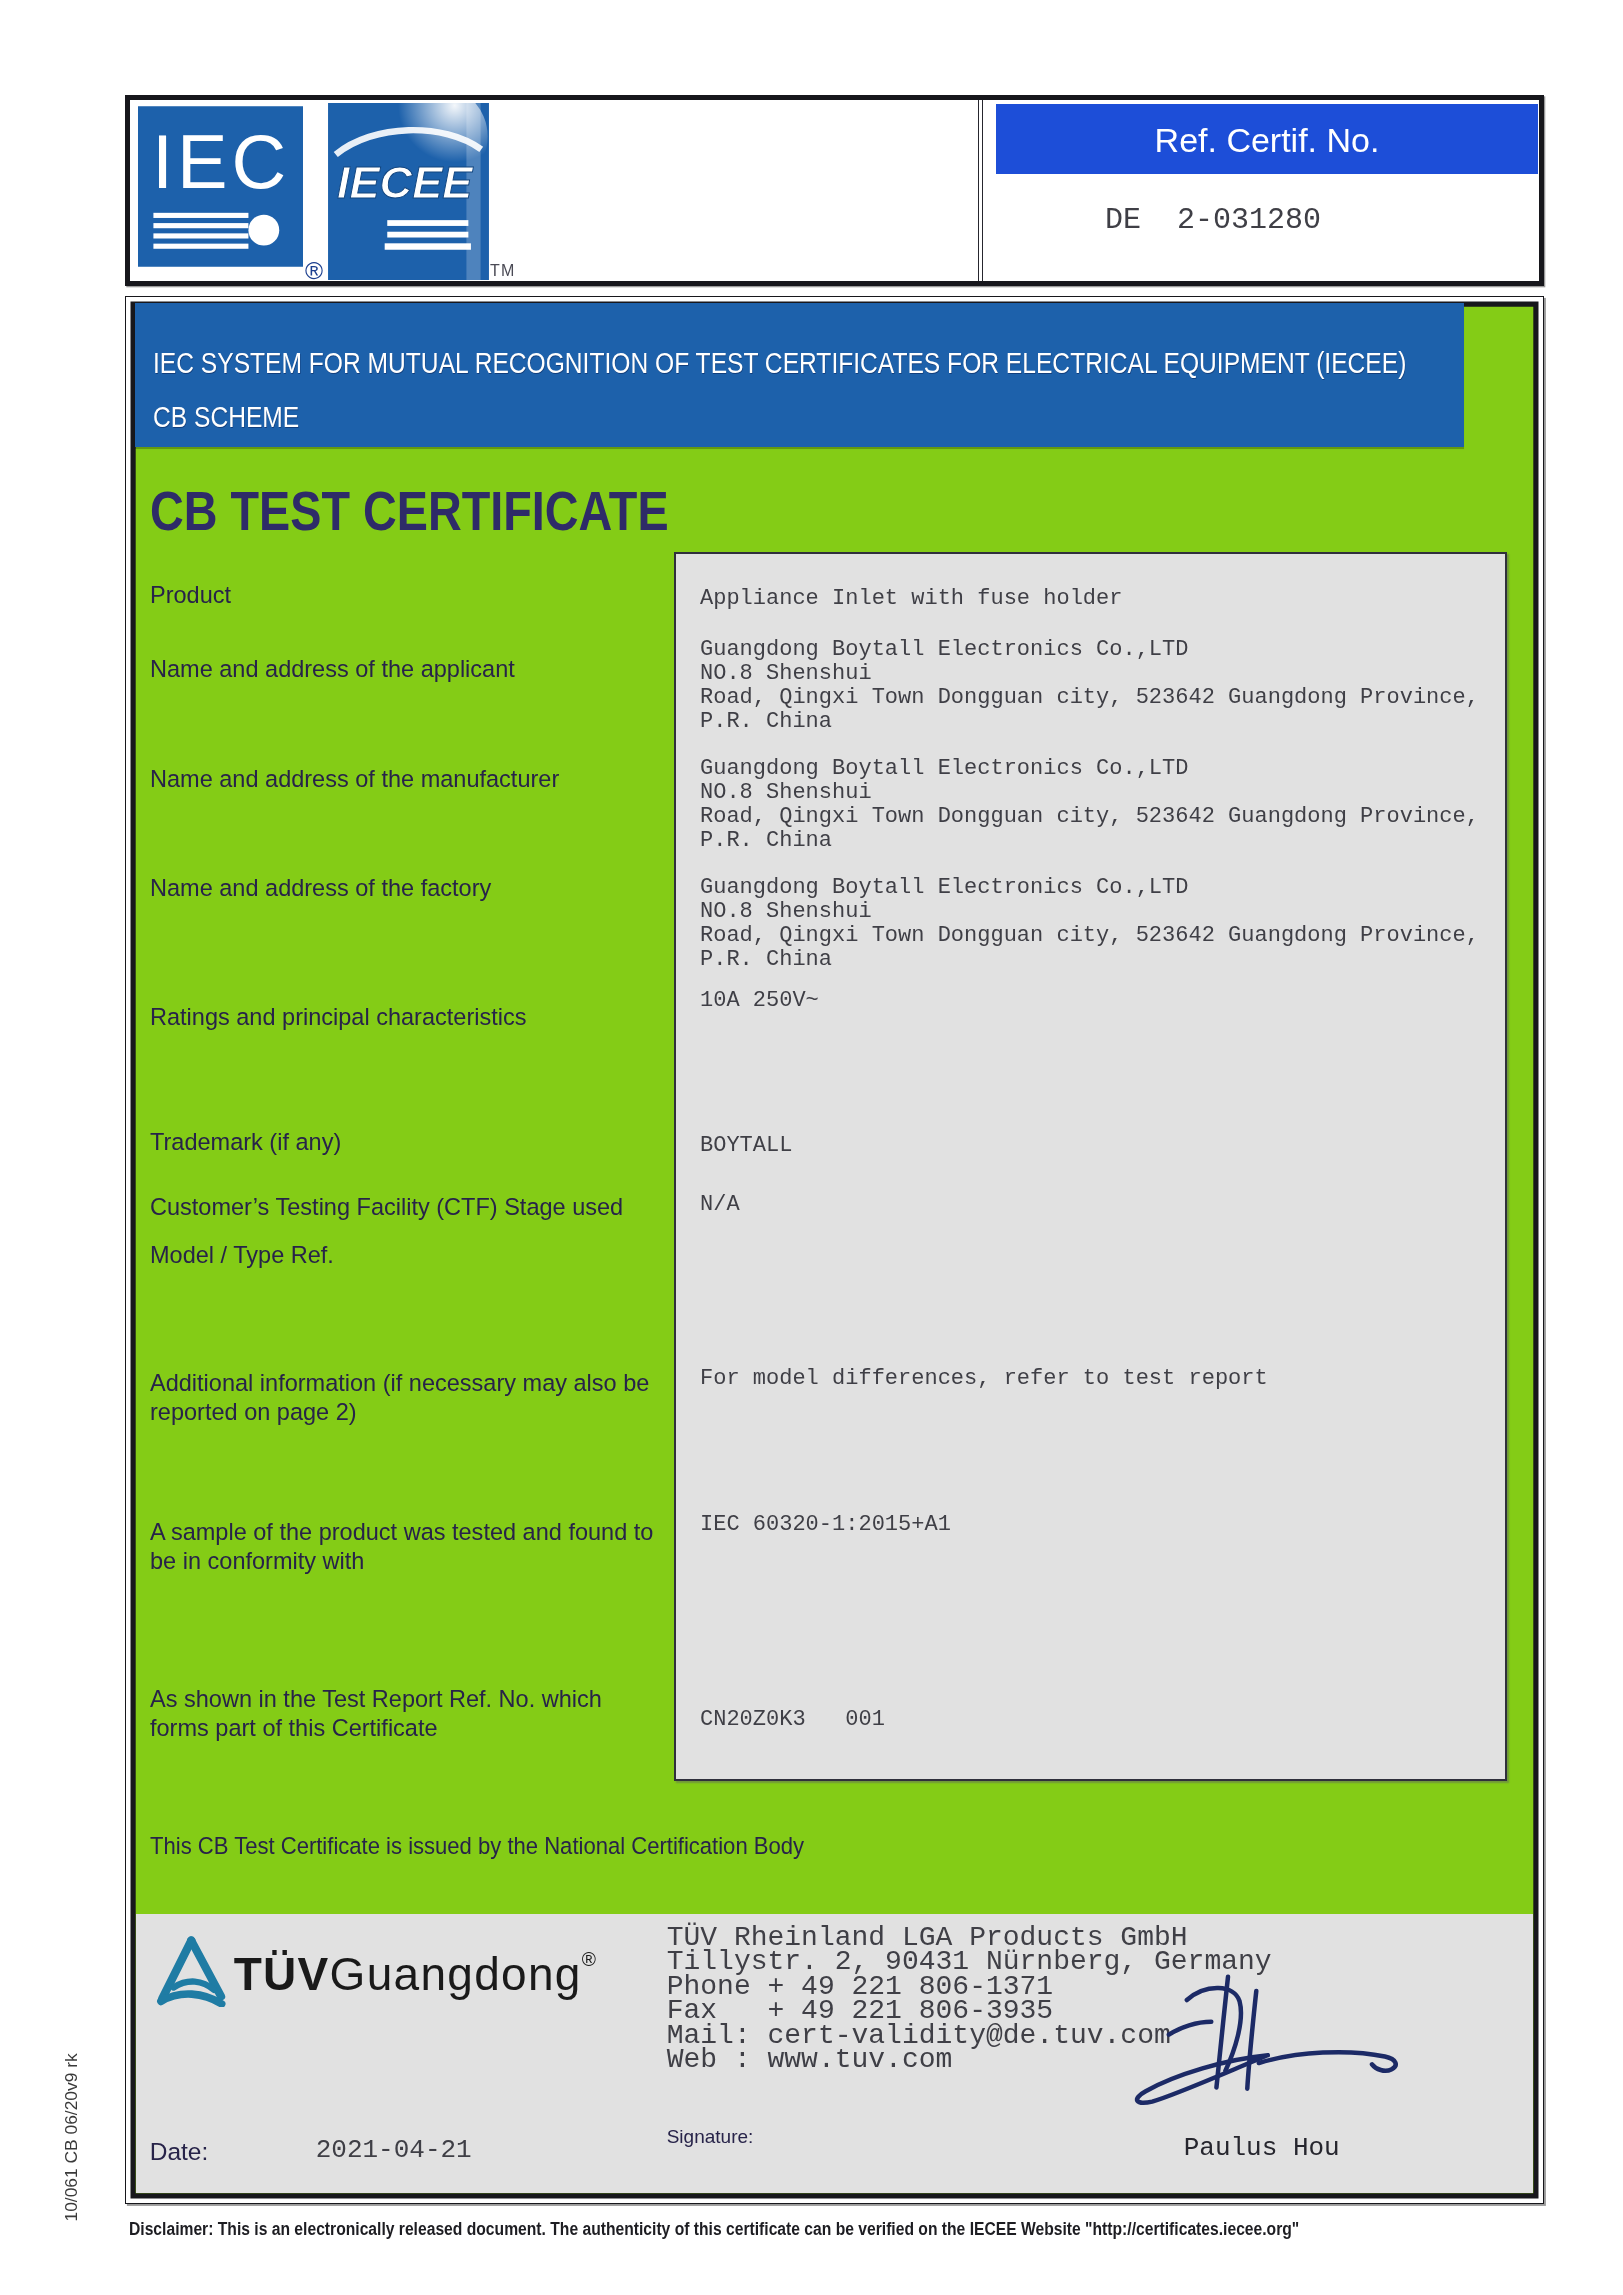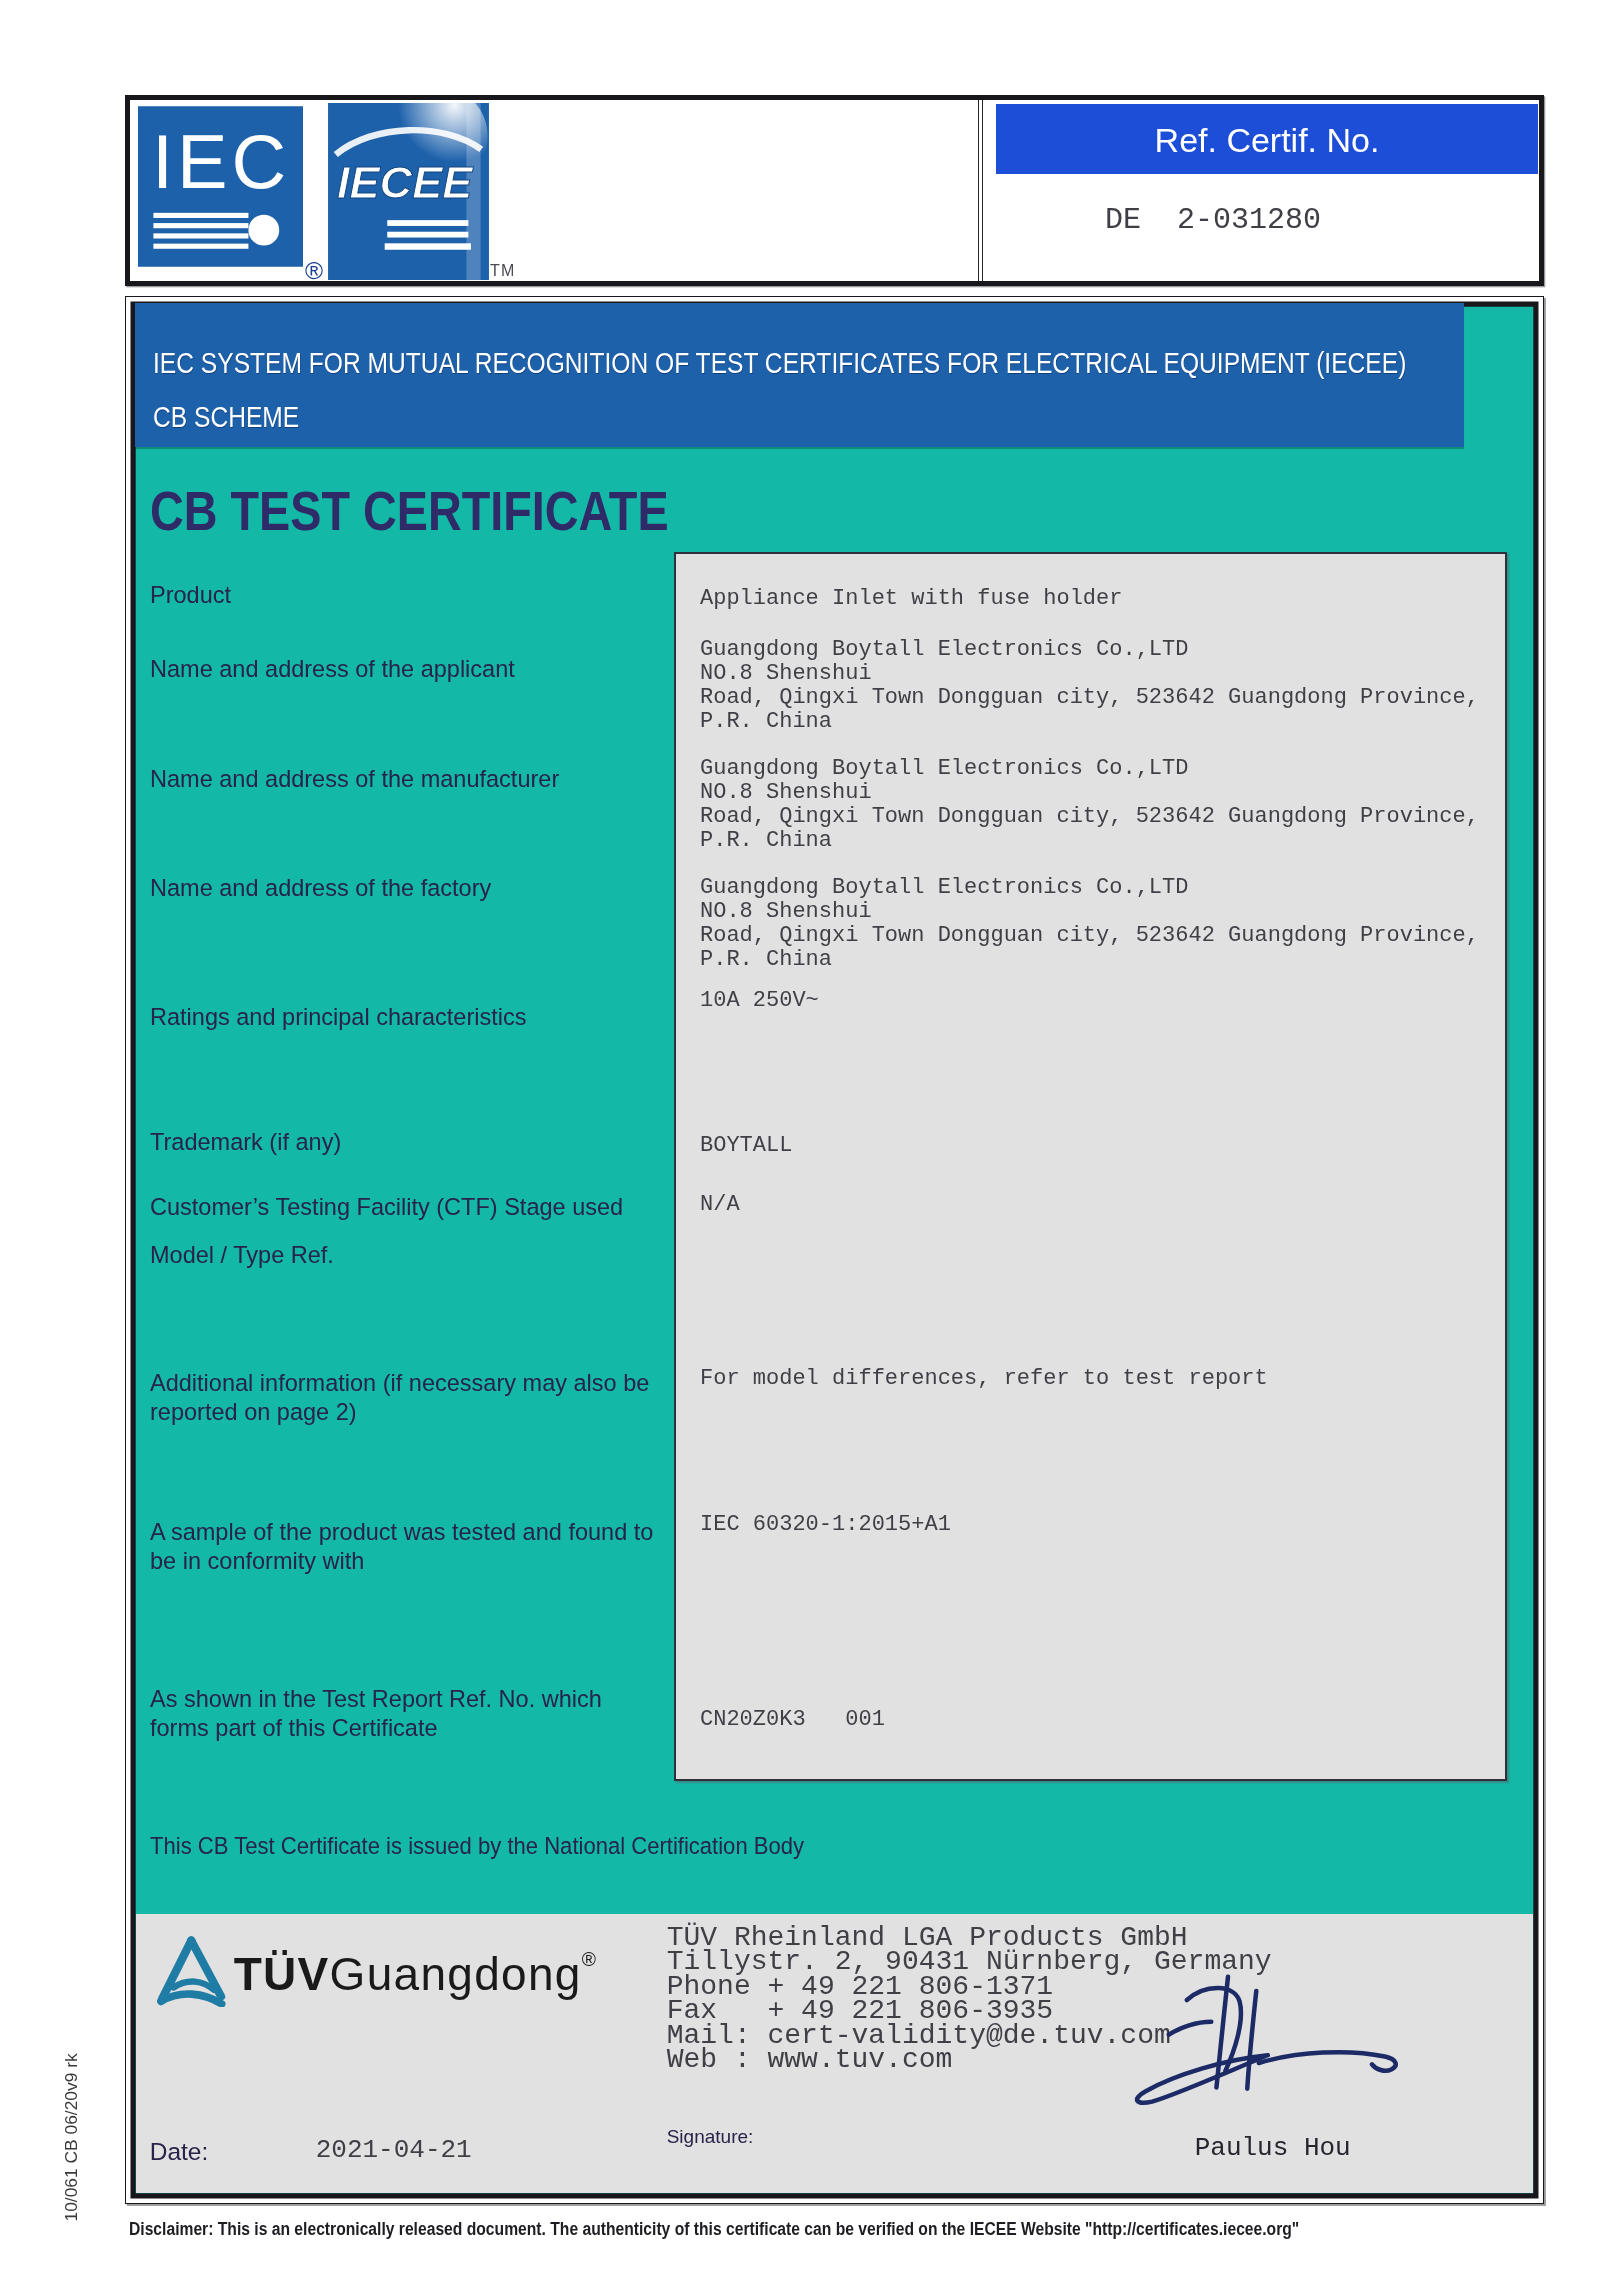--- a/index.html
+++ b/index.html
@@ -16,21 +16,21 @@
   .tm-mark{position:absolute;left:360px;top:162px;font-size:16px;color:#4a4a55;letter-spacing:1.3px;}
   .header-divider{position:absolute;left:848px;top:0;bottom:0;width:2.6px;
                   border-left:1.3px solid #26262e;border-right:1.3px solid #26262e;}
   .ref-bar{position:absolute;left:866px;top:3.9px;width:542px;height:70px;background:#1d4ed8;
            color:#fff;font-size:34px;text-align:center;line-height:73px;}
   .ref-value{position:absolute;left:975px;top:103px;font-size:30px;
              font-family:"Liberation Mono","DejaVu Sans Mono",monospace;color:#3f3f46;white-space:pre;}
 
   
   .main-box{position:absolute;left:125px;top:296px;width:1419px;height:1908px;
-            border:1.9px solid #17171c;box-sizing:border-box;background:#14b8a6;
+            border:1.9px solid #17171c;box-sizing:border-box;background:#84cc16;
             box-shadow:inset 0 0 0 4.5px #ffffff, inset 0 0 0 9.7px #17171c, 1.9px 1.9px 0 #9a9a9a;}
   .banner{position:absolute;left:9px;top:6.4px;width:1329px;height:144px;background:#1d61ab;
           box-shadow:0 1.9px 0.6px rgba(0,0,0,.25);}
   .banner-text{position:absolute;left:18px;top:33px;width:1532px;color:#ffffff;
                font-size:30px;line-height:54px;transform:scaleX(.82);transform-origin:0 0;
                text-shadow:0.6px 1.3px 0.6px rgba(0,0,40,.35);}
   .title{position:absolute;left:24px;top:182px;margin:0;font-size:55px;font-weight:bold;
          color:#2e2b68;transform:scaleX(.85);transform-origin:0 0;white-space:nowrap;}
   .values-panel{position:absolute;left:548px;top:255px;width:833px;height:1229px;
                 background:#e1e1e1;border:2.6px solid #30303c;box-sizing:border-box;
@@ -47,21 +47,21 @@
   .ncb-panel{position:absolute;left:9.7px;right:9.7px;top:1617px;bottom:9.7px;background:#e1e1e1;}
   .tuv-triangle{position:absolute;left:16px;top:20.6px;width:76px;height:72px;}
   .tuv-wordmark{position:absolute;left:98px;top:33px;font-size:46px;color:#1a1a1a;
                 letter-spacing:1.3px;white-space:nowrap;}
   .tuv-wordmark b{font-weight:bold;}
   .tuv-wordmark sup{font-size:19.3px;vertical-align:24.5px;}
   .contact{position:absolute;left:531px;top:11.6px;font-size:28px;line-height:24.5px;
            font-family:"Liberation Mono","DejaVu Sans Mono",monospace;color:#3f3f46;white-space:pre;}
   .signature-script{position:absolute;left:994px;top:59px;width:277px;height:135px;}
   .signatory{position:absolute;left:1048px;top:219px;font-size:26px;
-             font-family:"Liberation Mono","DejaVu Sans Mono",monospace;color:#26262e;margin-left:11px;}
+             font-family:"Liberation Mono","DejaVu Sans Mono",monospace;color:#26262e;}
   .date-label{position:absolute;left:14px;top:224px;font-size:24.5px;color:#272349;}
   .date-value{position:absolute;left:180px;top:221px;font-size:26px;
               font-family:"Liberation Mono","DejaVu Sans Mono",monospace;color:#3f3f46;}
   .sig-label{position:absolute;left:531px;top:212px;font-size:19px;color:#272349;}
 
   
   .disclaimer{position:absolute;left:129px;top:2219px;width:1480px;font-size:18px;font-weight:bold;
               color:#1d1d22;transform:scaleX(.87);transform-origin:0 0;white-space:nowrap;}
   .side-code{position:absolute;left:-31px;top:2107px;width:206px;height:23px;font-size:17.4px;
              color:#3a3a3a;transform:rotate(-90deg);white-space:nowrap;}

